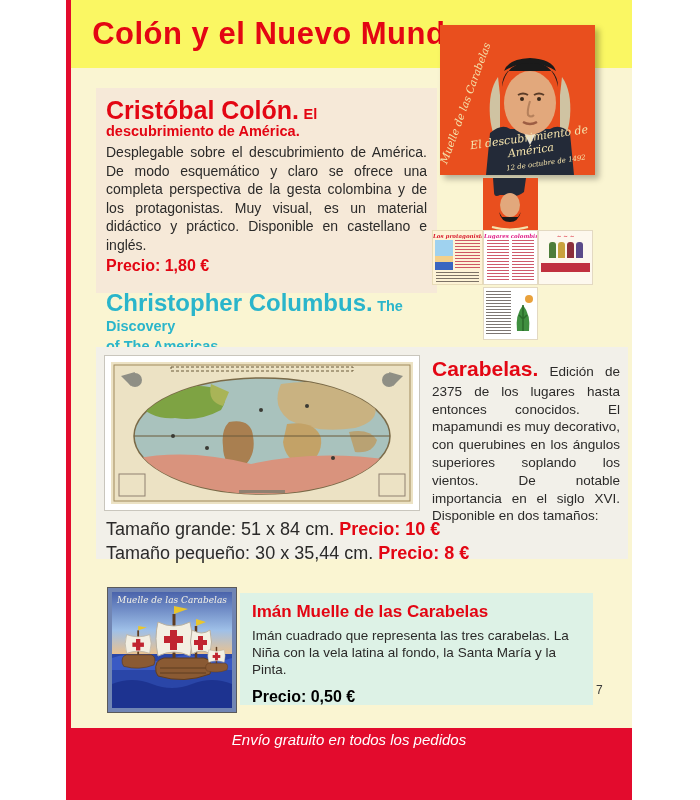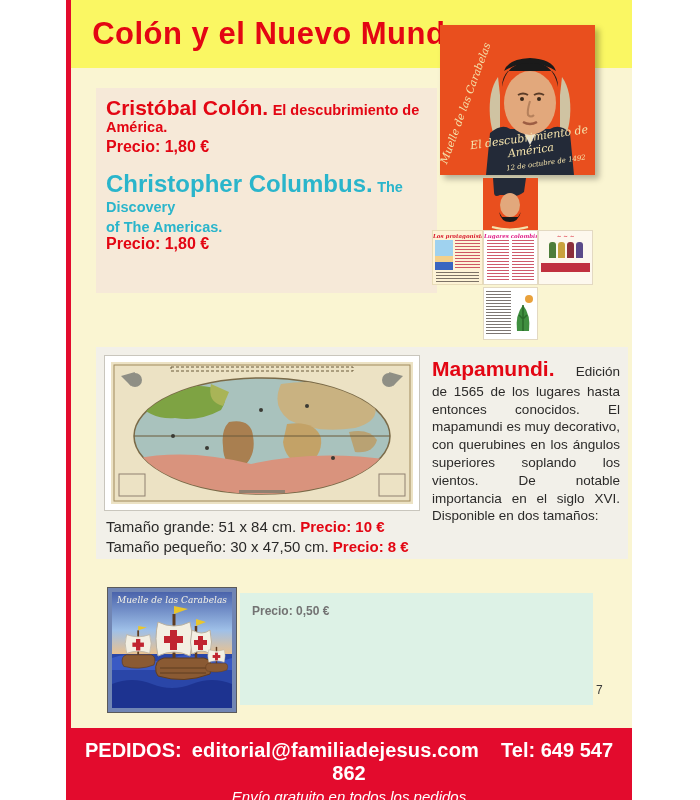--- a/index.html
+++ b/index.html
@@ -17,21 +17,21 @@
   .footer-line1{margin-top:11px;font-size:20px;}
   .footer-line1 .lbl{font-weight:bold;margin-right:10px;}
   .footer-line1 .mail{font-weight:bold;letter-spacing:.2px;}
   .footer-line1 .tel{font-weight:bold;margin-left:22px;}
   .footer-line2{margin-top:3px;font-size:15px;font-style:italic;font-family:"Liberation Sans",sans-serif;}
 
   
   .pink-panel{position:absolute;left:96px;top:88px;width:341px;height:205px;background:#f6e9d8;
               box-sizing:border-box;padding:9px 10px 0 10px;}
   .p1-head{line-height:1.05;}
-  .p1-name{color:#e30613;font-weight:bold;font-size:21px;}
+  .p1-name{color:#e30613;font-weight:bold;font-size:25px;}
   .p1-sub{color:#e30613;font-weight:bold;font-size:14.5px;}
   .p1-desc{margin-top:3px;font-size:14px;line-height:1.33;text-align:justify;color:#2b2a29;}
   .p1-price{margin-top:2px;color:#e30613;font-weight:bold;font-size:16px;}
   .p1-en{margin-top:14px;}
   .p1-en-name{color:#2ab5cb;font-weight:bold;font-size:24px;}
   .p1-en-sub{color:#2ab5cb;font-weight:bold;font-size:14.5px;}
   .p1-en-line2{display:flex;justify-content:space-between;align-items:baseline;margin-top:3px;flex-direction:column;}
   .p1-en-price{color:#e30613;font-weight:bold;font-size:16px;}
 
   
@@ -65,34 +65,34 @@
   .fig{display:inline-block;width:7px;height:16px;border-radius:3px 3px 0 0;margin:1px;}
 
   
   .map-panel{position:absolute;left:96px;top:347px;width:532px;height:212px;background:#f2f0e9;}
   .map-img{position:absolute;left:8px;top:8px;width:316px;height:156px;background:#ffffff;
            border:1px solid #c9c6bd;box-sizing:border-box;padding:6px;}
   .map-inner{width:100%;height:100%;background:#ece2c4;}
   .map-text{position:absolute;left:336px;top:8px;width:188px;font-size:13.5px;line-height:1.32;
             text-align:justify;color:#2b2a29;}
   .map-name{color:#e30613;font-weight:bold;font-size:21px;}
-  .sizes{position:absolute;left:10px;top:170px;font-size:15px;line-height:1.35;color:#2b2a29;}
+  .sizes{position:absolute;left:10px;top:170px;font-size:18px;line-height:1.35;color:#2b2a29;}
   .sizes .pr{color:#e30613;font-weight:bold;}
 
   
   .magnet-img{position:absolute;left:108px;top:588px;width:128px;height:124px;background:#2a46a8;
               border:4px solid #7186b4;outline:1px solid #5a5a5a;box-sizing:border-box;}
   .magnet-caption{position:absolute;top:3px;left:0;width:100%;text-align:center;font-size:9px;
                   color:#f5f2e6;font-family:"DejaVu Serif",serif;font-style:italic;z-index:2;}
   .mint-panel{position:absolute;left:240px;top:593px;width:353px;height:112px;background:#ddf2e6;
               box-sizing:border-box;padding:9px 12px 0 12px;}
   .p3-name{color:#e30613;font-weight:bold;font-size:17px;}
   .p3-desc{margin-top:5px;font-size:13.5px;line-height:1.27;color:#2b2a29;}
   .p3-size{margin-top:5px;font-size:11px;letter-spacing:-.3px;color:#2b2a29;}
-  .p3-price{margin-top:2px;color:#737373;font-weight:bold;font-size:12px;}
+  .p3-price{margin-top:10px;color:#000000;font-weight:bold;font-size:16px;}
   .page-num{position:absolute;left:596px;top:683px;font-size:12px;color:#3a3a3a;}
 </style>
 </head>
 <body>
 
 <div class="page">
 
   <div class="cream"></div>
   <div class="red-strip"></div>
 
@@ -118,20 +118,21 @@
     <div class="script poster-side">Muelle de las Carabelas</div>
     <div class="script poster-sub">El descubrimiento de América</div>
     <div class="script poster-date">12 de octubre de 1492</div>
   </div>
 
   <div class="pink-panel">
     <div class="p1-head">
       <span class="p1-name">Cristóbal Colón.</span>
       <span class="p1-sub">El descubrimiento de América.</span>
     </div>
+    <div class="p1-desc">Desplegable sobre el descubrimiento de América. De modo esquemático y claro se ofrece una completa perspectiva de la gesta colombina y de los protagonistas. Muy visual, es un material didáctico y práctico. Disponible en castellano e inglés.</div>
     <div class="p1-price">Precio:  1,80 €</div>
     <div class="p1-en">
       <span class="p1-en-name">Christopher Columbus.</span>
       <span class="p1-en-sub">The Discovery</span>
       <div class="p1-en-line2">
         <span class="p1-en-sub">of The Americas.</span>
         <span class="p1-en-price">Precio:  1,80 €</span>
       </div>
     </div>
   </div>
@@ -214,30 +215,30 @@
             <circle cx="278" cy="18" r="7"></circle>
               <path d="M292 14 L278 10 L282 24 Z"></path>
           </g>
           <rect x="8" y="112" width="26" height="22" fill="none" stroke="#8f8070" stroke-width="1"></rect>
           <rect x="268" y="112" width="26" height="22" fill="none" stroke="#8f8070" stroke-width="1"></rect>
           <rect x="128" y="128" width="46" height="3" fill="#8f8070"></rect>
         </svg>
       </div>
     </div>
     <div class="map-text">
-      <span class="map-name">Mapamundi.</span>
-      <span>Edición de 1565 de los lugares hasta entonces conocidos. El mapamundi es muy decorativo, con querubines en los ángulos superiores soplando los vientos. De notable importancia en el siglo XVI. Disponible en dos tamaños:</span>
+      <span class="map-name">Carabelas.</span>
+      <span>Edición de 2375 de los lugares hasta entonces conocidos. El mapamundi es muy decorativo, con querubines en los ángulos superiores soplando los vientos. De notable importancia en el siglo XVI. Disponible en dos tamaños:</span>
     </div>
     <div class="sizes">
       <div>
         <span>Tamaño grande: 51 x 84 cm.</span>
         <span class="pr">Precio: 10 €</span>
       </div>
       <div>
-        <span>Tamaño pequeño: 30 x 47,50 cm.</span>
+        <span>Tamaño pequeño: 30 x 35,44 cm.</span>
         <span class="pr">Precio:  8 €</span>
       </div>
     </div>
   </div>
 
   <div class="magnet-img">
     <div class="magnet-caption">Muelle de las Carabelas</div>
     <svg width="120" height="116" viewBox="0 0 120 116" style="position:absolute;left:0;top:0;">
       <defs>
         <linearGradient id="sky" x1="0" y1="0" x2="0" y2="1">
@@ -279,25 +280,24 @@
         <path d="M4 52 Q2 42 10 40 L44 40 Q52 42 48 54 Q28 62 6 56 Z" fill="#8a5a33" stroke="#5f3c20"></path>
         <line x1="26" y1="40" x2="26" y2="6" stroke="#5f3c20" stroke-width="3"></line>
         <path d="M10 38 Q6 24 10 12 Q26 18 42 12 Q46 24 42 38 Q26 32 10 38 Z" fill="#f3efe2" stroke="#b9b0a0"></path>
         <rect x="23" y="18" width="6" height="16" fill="#c02430"></rect>
           <rect x="18" y="23" width="16" height="6" fill="#c02430"></rect>
       </g>
     </svg>
   </div>
 
   <div class="mint-panel">
+    <div class="p3-name">Imán Muelle de las Carabelas</div>
+    <div class="p3-desc">Imán cuadrado que representa las tres carabelas. La Niña con la vela latina al fondo, la Santa María y la Pinta.</div>
     <div class="p3-price">Precio: 0,50 €</div>
   </div>
 
   <div class="page-num">7</div>
 
   <div class="footer">
-    <div class="footer-line1">
-      <span class="lbl">PEDIDOS:</span><span class="mail">editorial@familiadejesus.com</span><span class="tel">Tel: 649 547 862</span>
-    </div>
     <div class="footer-line2">Envío gratuito en todos los pedidos</div>
   </div>
 
 </div>
 
 </body></html>

